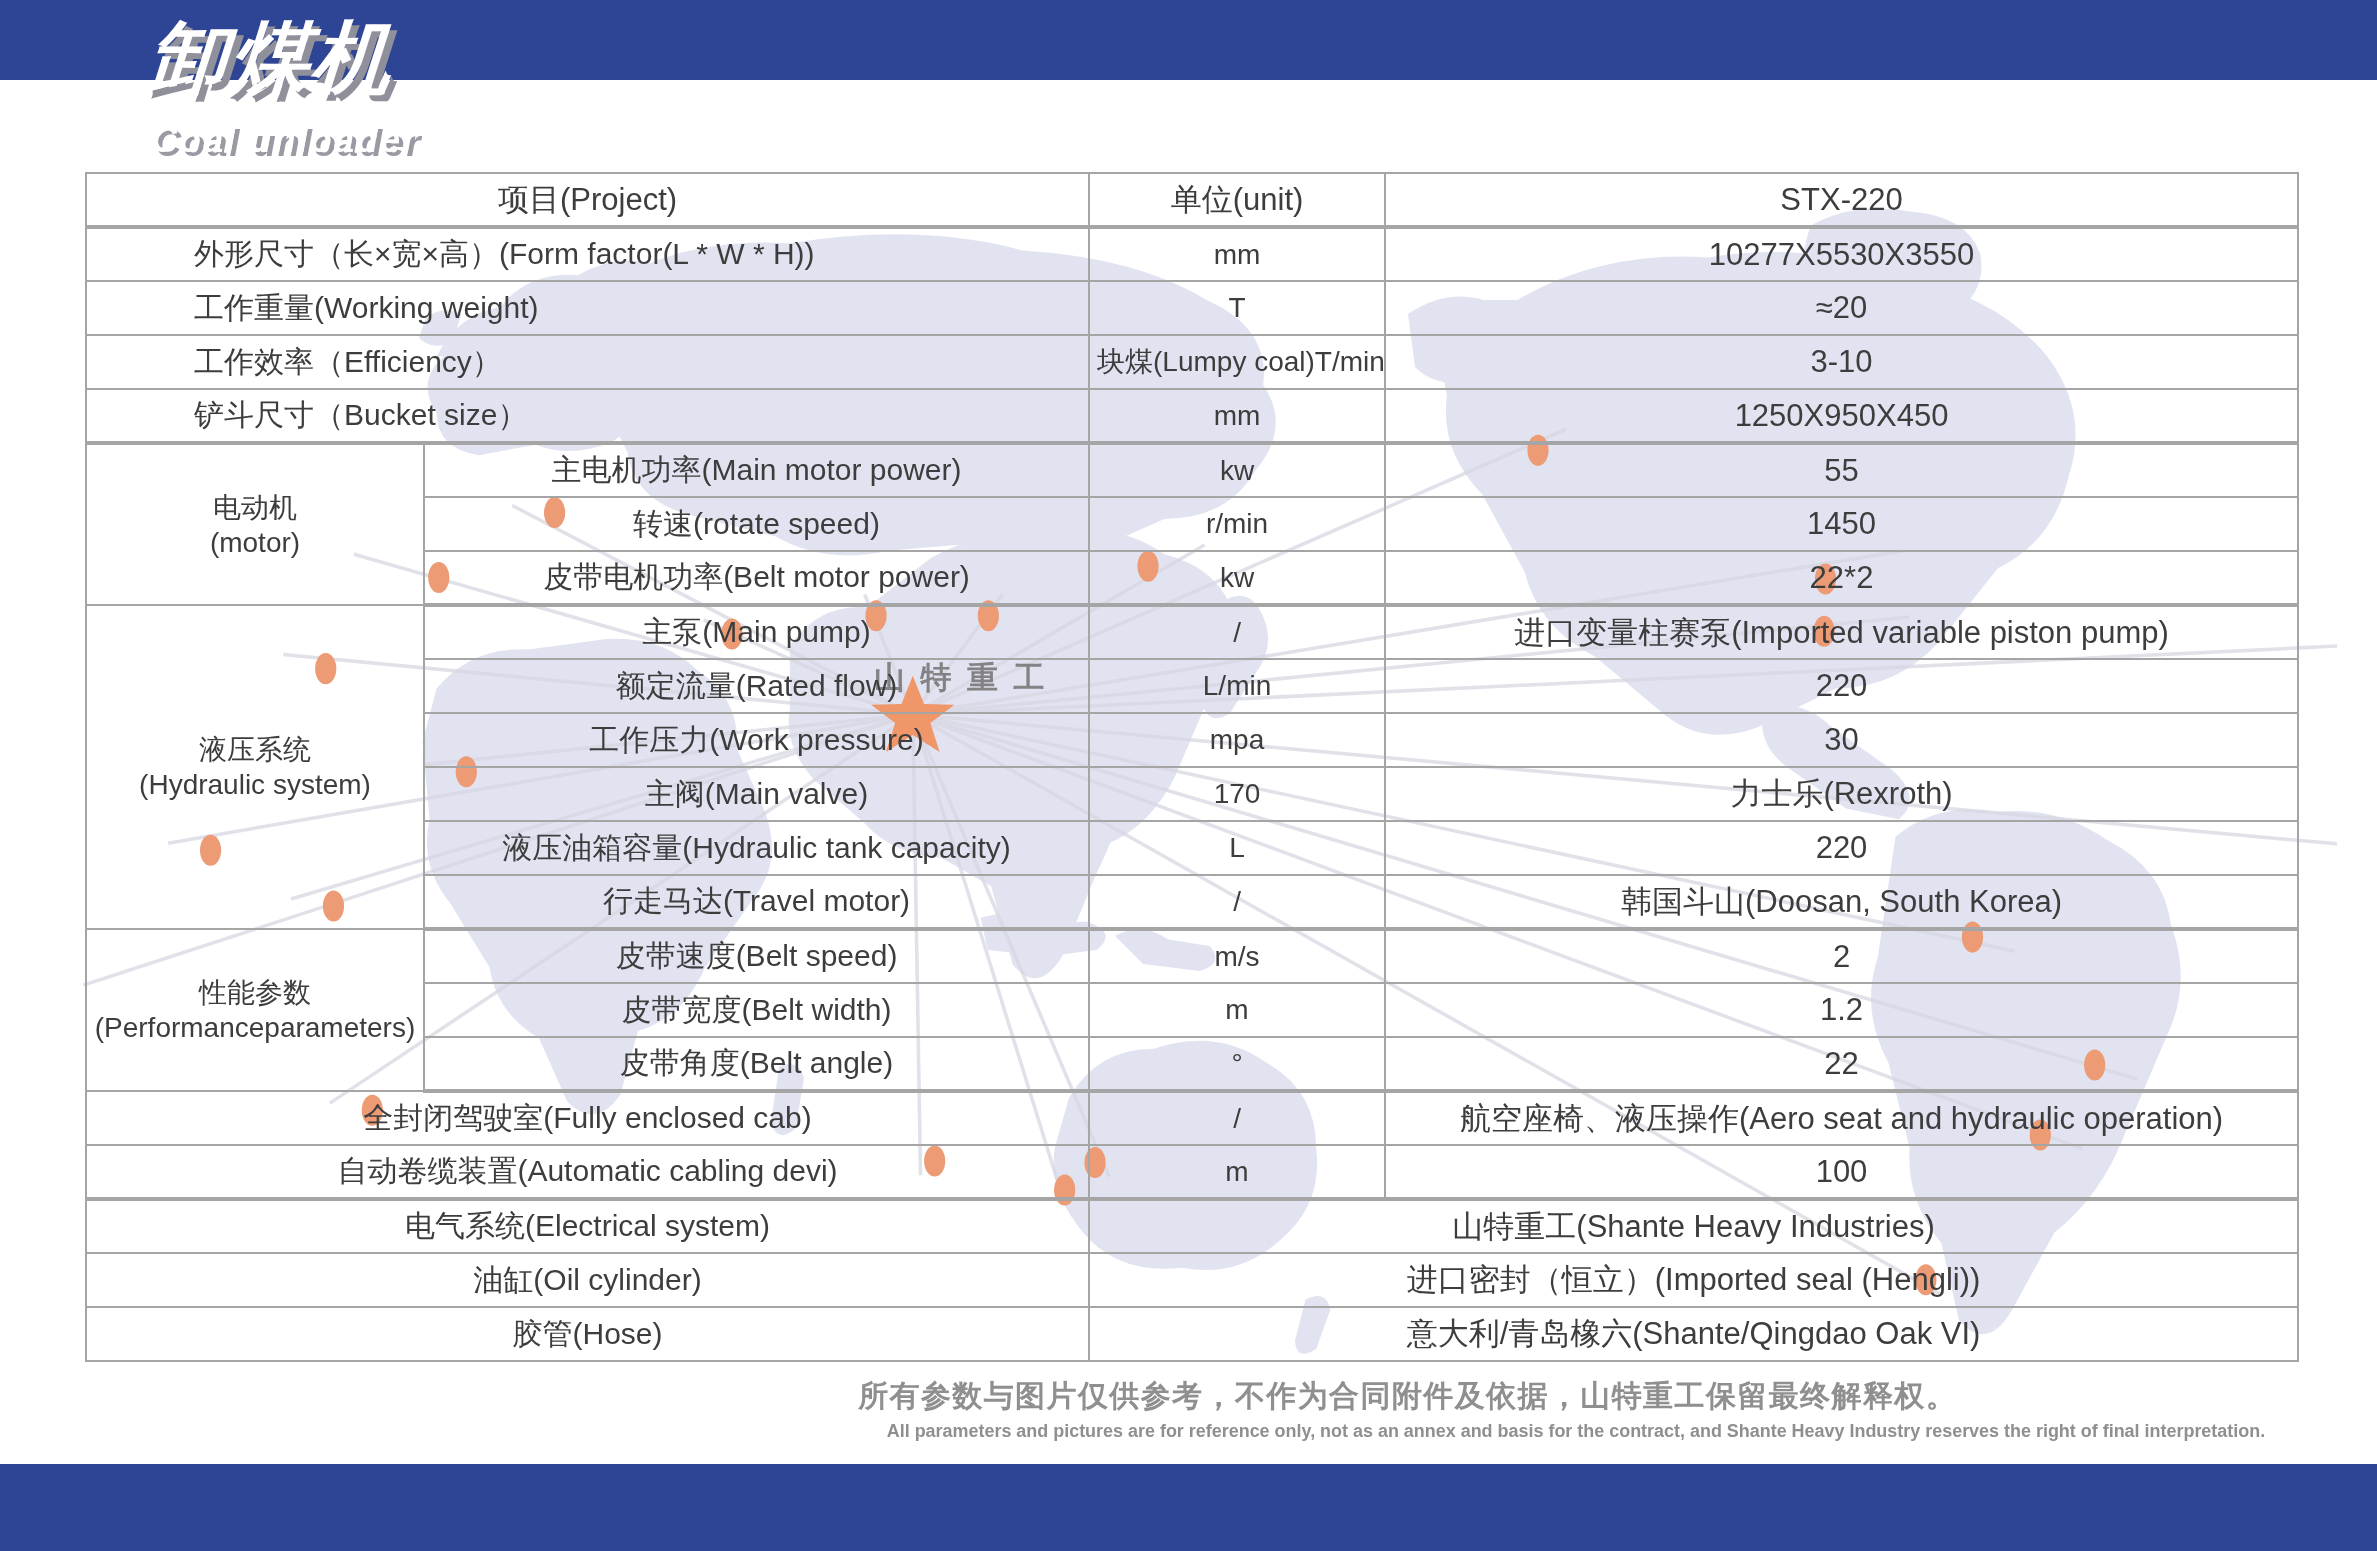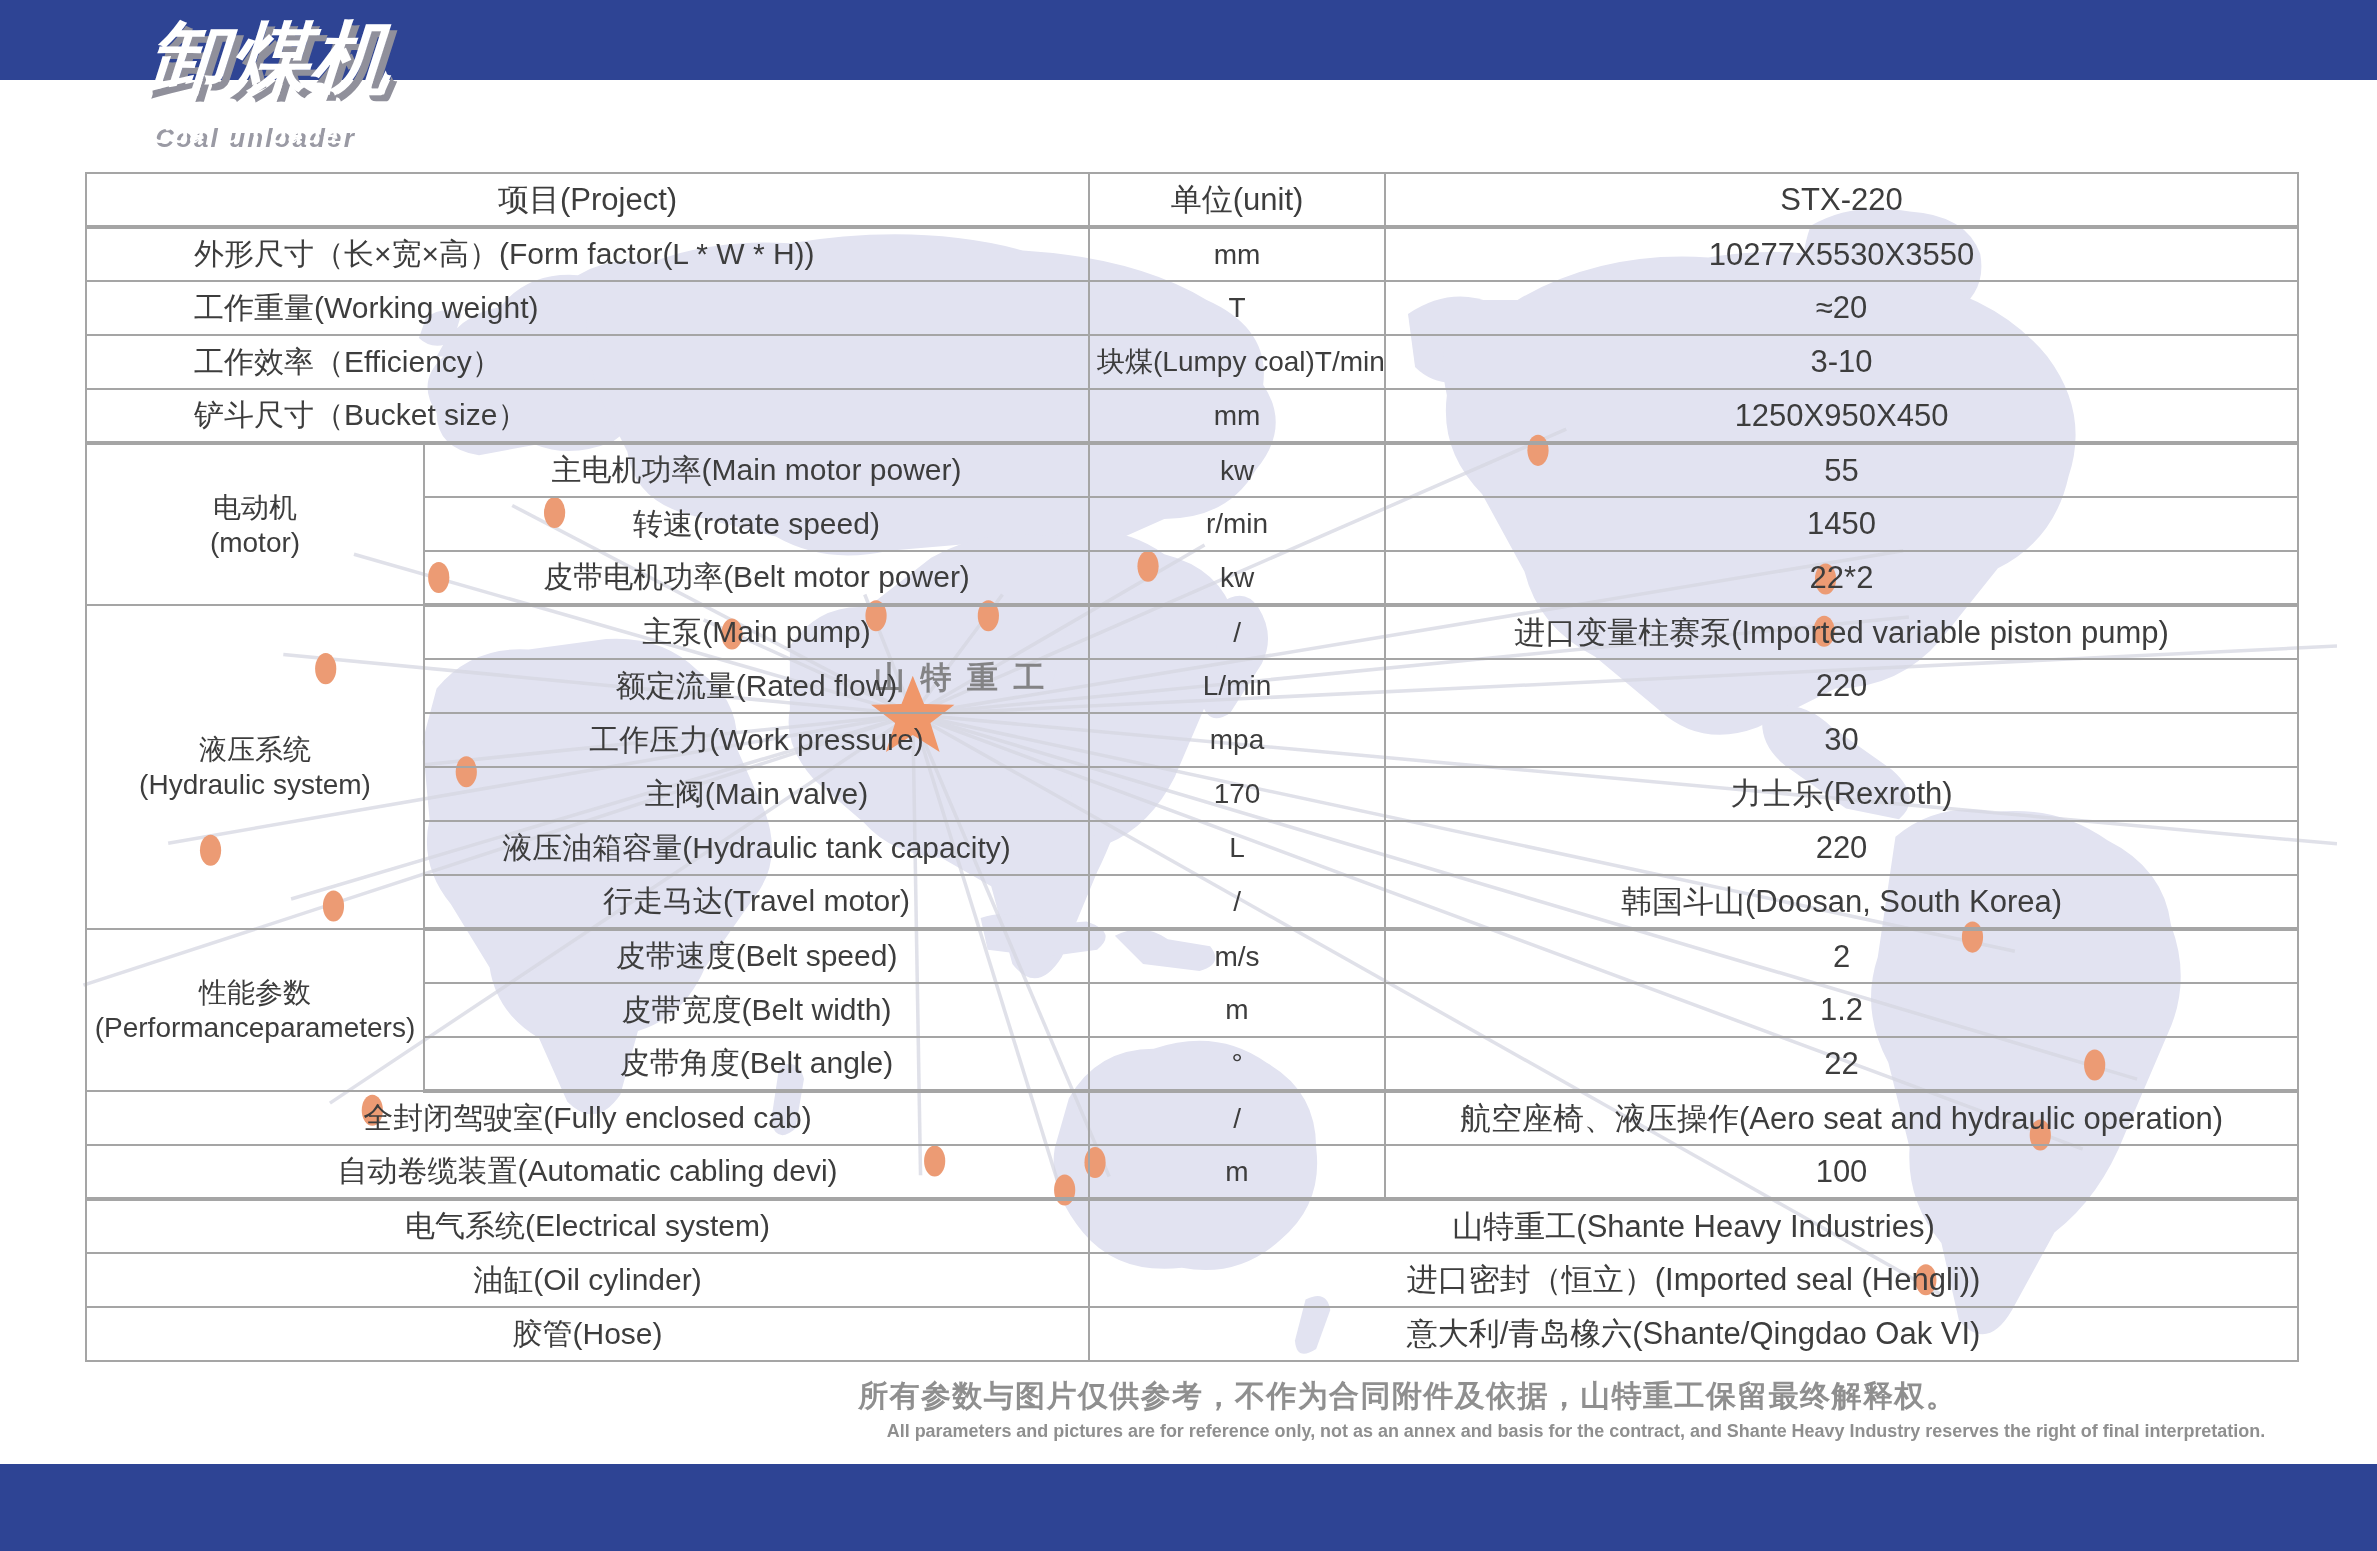--- a/index.html
+++ b/index.html
@@ -9,21 +9,21 @@
   }
   
   .topbar{position:absolute;left:0;top:0;width:2377px;height:80px;background:var(--brand-blue,#2e4494);}
   .logo-cn{
     position:absolute;left:148px;top:5.7px;z-index:3;
     font-size:79px;font-weight:900;font-style:italic;color:#ffffff;letter-spacing:2.8px;
     text-shadow:6.4px 6.4px 0 #90909b;transform:skewX(-4deg);white-space:nowrap;
   }
   .logo-en{
     position:absolute;left:151px;top:119px;z-index:3;
-    font-size:26px;font-weight:900;font-style:italic;color:#ffffff;letter-spacing:2.1px;
+    font-size:36px;font-weight:900;font-style:italic;color:#ffffff;letter-spacing:2.1px;
     text-shadow:4.2px 4.2px 0 #9a9aa4;white-space:nowrap;
   }
   .page-title{
     position:absolute;left:408px;top:24px;z-index:3;
     font-size:41px;font-weight:900;font-style:italic;color:#ffffff;letter-spacing:0.7px;white-space:nowrap;
   }
   .urlbox{
     position:absolute;left:1827px;top:17.7px;width:396px;height:46px;z-index:3;
     background:#ffffff;border-radius:23px;display:flex;align-items:center;justify-content:center;
   }

